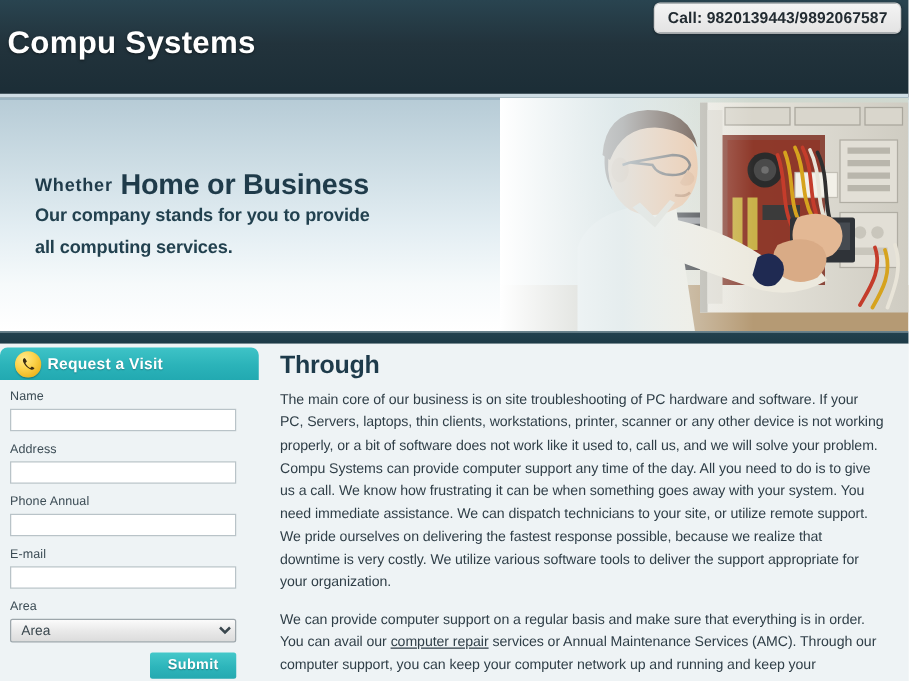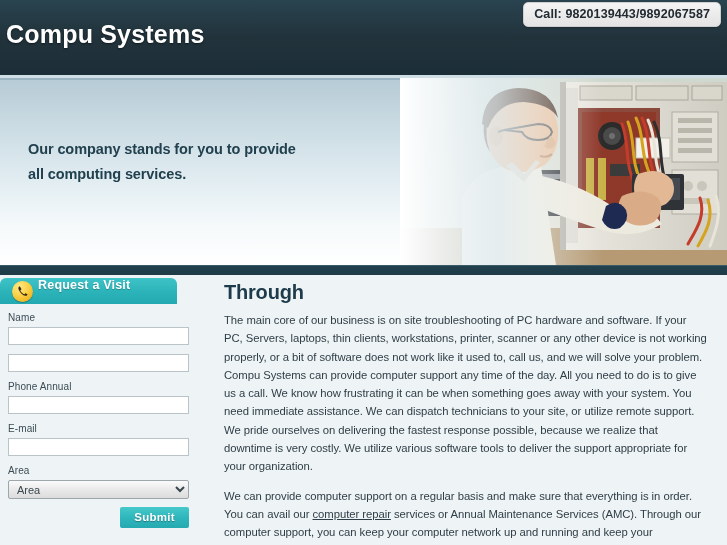--- a/index.html
+++ b/index.html
@@ -153,25 +153,26 @@
 
   
   .sidebar {
     position: absolute;
     left: 0; top: 3px;
     width: 205px;
     background: #eef3f5;
   }
   .panel-header {
     position: relative;
-    width: 177px;
+    width: 207px;
     height: 26px;
     background: linear-gradient(180deg, #3ec3c7 0%, #2bb3b9 55%, #22a9b1 100%);
     border-radius: 6px 6px 0 0;
     display: flex;
+    align-items: center;
     padding-left: 38px;
   }
   .panel-header-title {
     color: #ffffff;
     font-size: 12.5px;
     font-weight: bold;
     letter-spacing: 0.2px;
     text-shadow: 0 1px 1px rgba(0,0,0,.25);
   }
   .phone-badge {
@@ -392,20 +393,24 @@
         <path d="M150 58 Q160 64 152 70 Q146 72 144 68 Z" fill="#dcae88"></path>
         <path d="M140 78 Q148 80 152 76" stroke="#bb8c68" stroke-width="2" fill="none"></path>
 
         <path d="M106 88 L124 104 L140 84 L136 82 L124 96 L112 84 Z" fill="#dcd9cc"></path>
 
         <rect x="0" y="0" width="327" height="187" fill="url(#fadeL)"></rect>
       </svg>
     </div>
 
     <div class="banner-text">
+      <div class="banner-line1">
+        <span class="small">Whether</span>
+        <span>Home or Business</span>
+      </div>
       <div class="banner-sub">Our company stands for you to provide</div>
       <div class="banner-sub">all computing services.</div>
     </div>
 
   </div>
 
   <div class="divider"></div>
 
   <div class="main">
 
@@ -418,20 +423,21 @@
           </svg>
         </span>
         <span class="panel-header-title">Request a Visit</span>
       </div>
 
       <div class="form-body">
 
         <div class="field-label">Name</div>
         <input class="field-input" type="text" value="" style="">
 
+        <div class="field-label">Address</div>
         <input class="field-input" type="text" value="" style="">
 
         <div class="field-label">Phone Annual</div>
         <input class="field-input" type="text" value="" style="">
 
         <div class="field-label">E-mail</div>
         <input class="field-input" type="text" value="" style="">
 
         <div class="field-label">Area</div>
         <select class="field-select">

